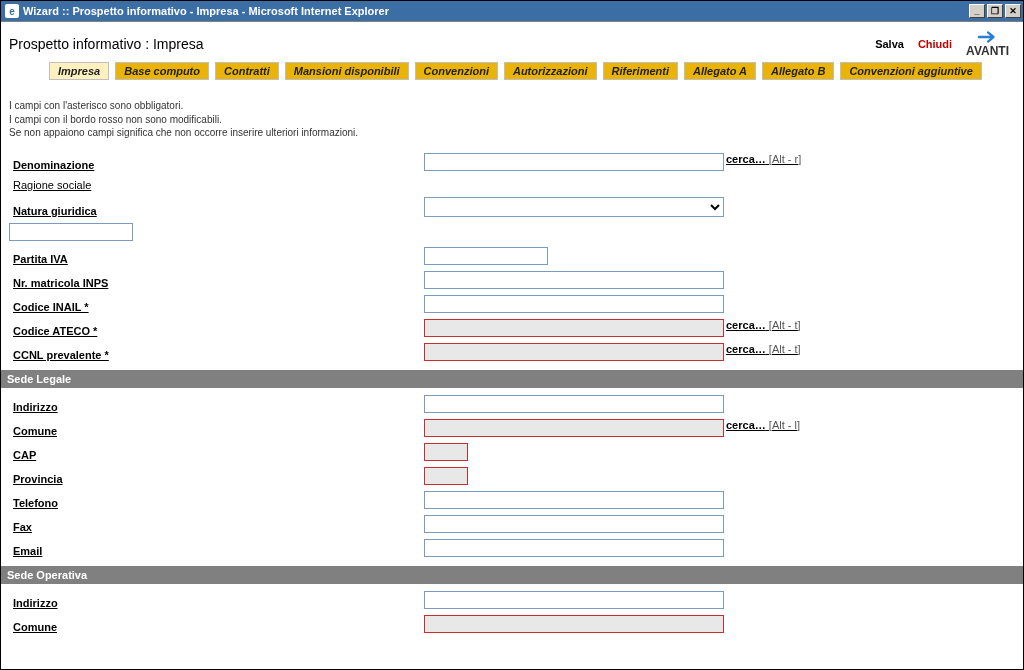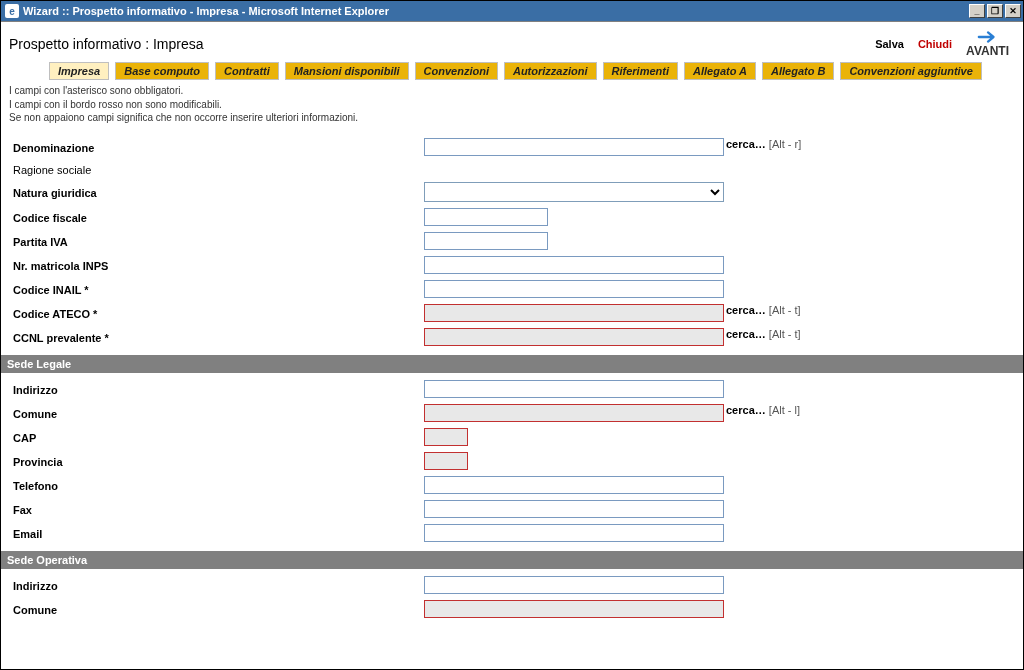--- a/index.html
+++ b/index.html
@@ -92,28 +92,29 @@
   }
   .tab {
     background:#eab308;
     border:1px solid #bfbfbf;
     padding:2px 8px;
     font-size:11px;
     font-weight:bold;
     color:#222;
   }
   .tab.active { background:#fff0c0; }
-  .hints { margin-top:2px; font-size:10px; color:#333; line-height:1.35; }
+  .hints { margin-top:17px; font-size:10px; color:#333; line-height:1.35; }
   .form {
     margin-top:10px;
   }
   .row {
     display:flex;
-    align-items:center;
+    align-items:flex-end;
     padding:3px 0;
+    text-decoration:underline;
   }
   .label {
     width:415px;
     padding-left:4px;
     padding-top:2px;
     font-weight:bold;
     font-size:11px;
     color:#000;
   }
   .label.light { font-weight:normal; }
@@ -229,21 +230,20 @@
         </div>
 
         <div class="row">
           <div class="label">Natura giuridica</div>
           <div class="field">
             <select class="combo"><option></option></select>
           </div>
         </div>
 
         <div class="row">
-          <div class="label">Codice fiscale</div>
           <div class="field"><input class="text w-md" value="" style=""></div>
         </div>
 
         <div class="row">
           <div class="label">Partita IVA</div>
           <div class="field"><input class="text w-md" value="" style=""></div>
         </div>
 
         <div class="row">
           <div class="label">Nr. matricola INPS</div>

